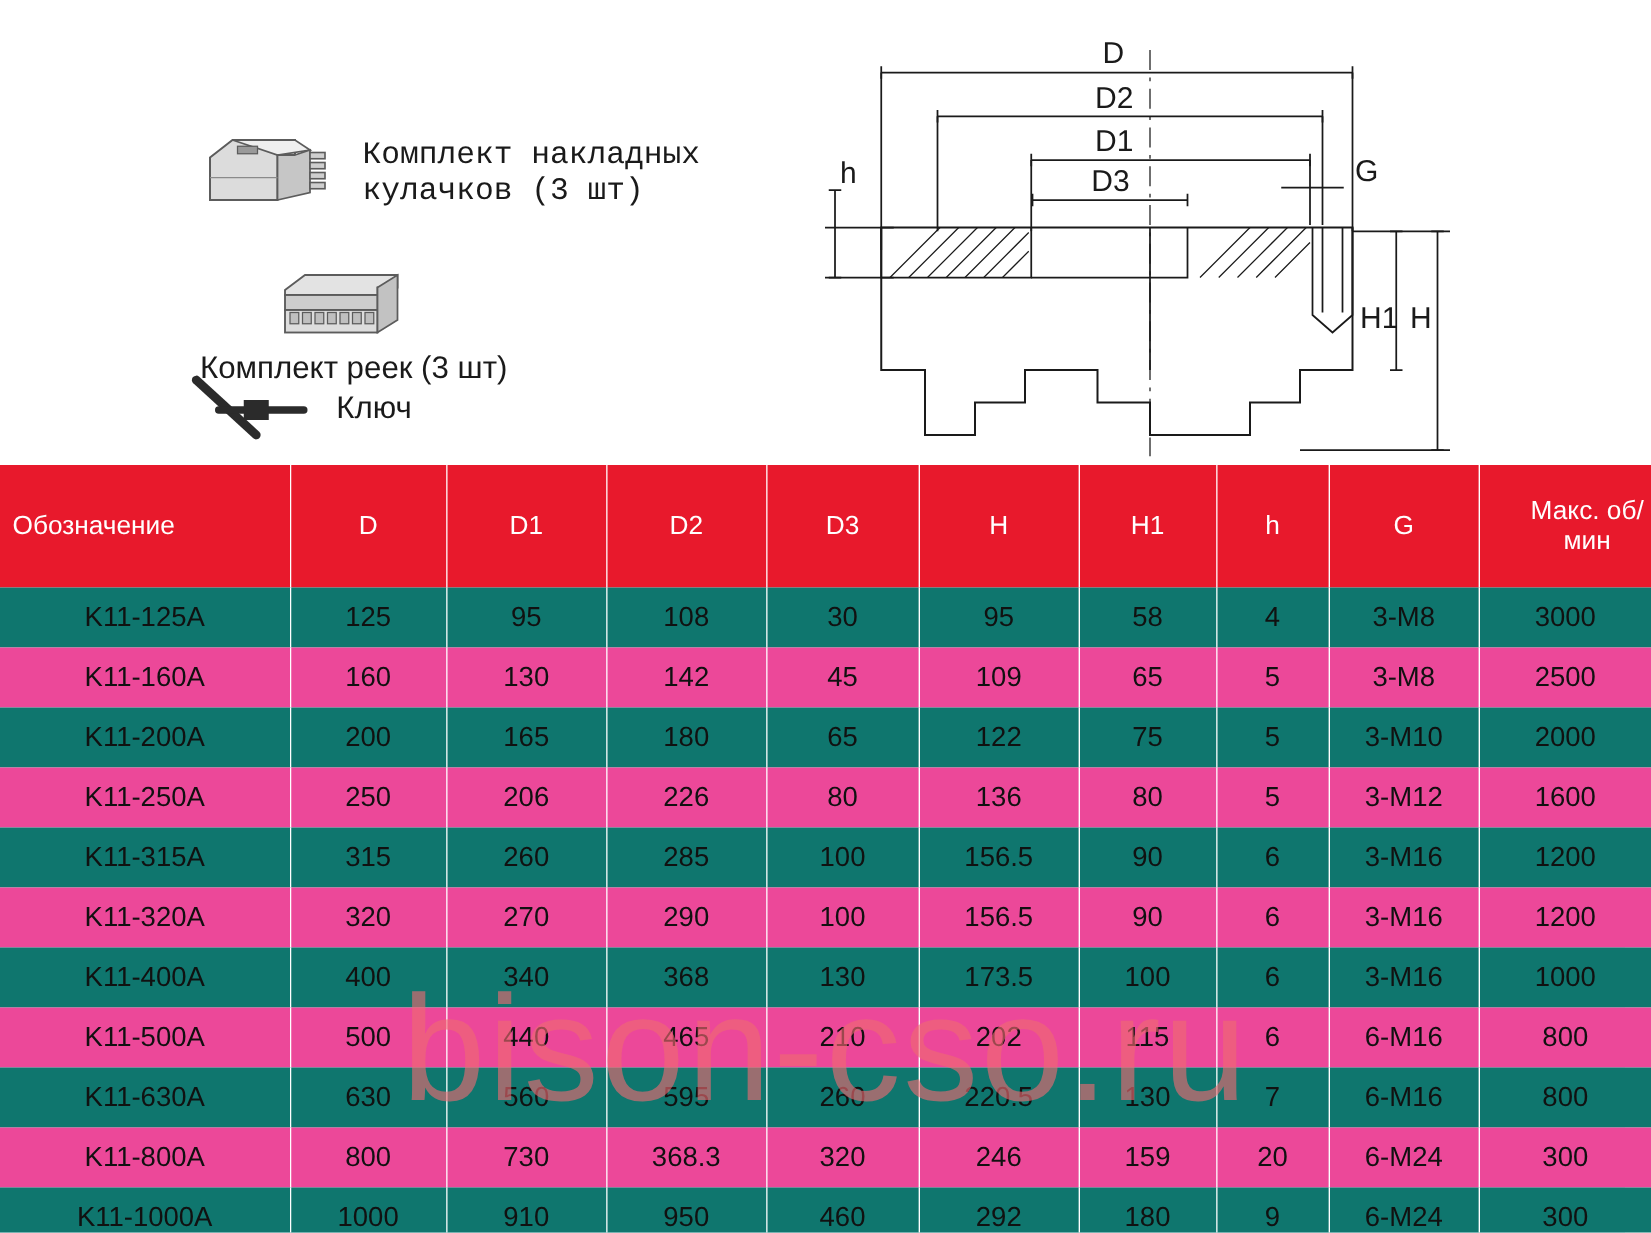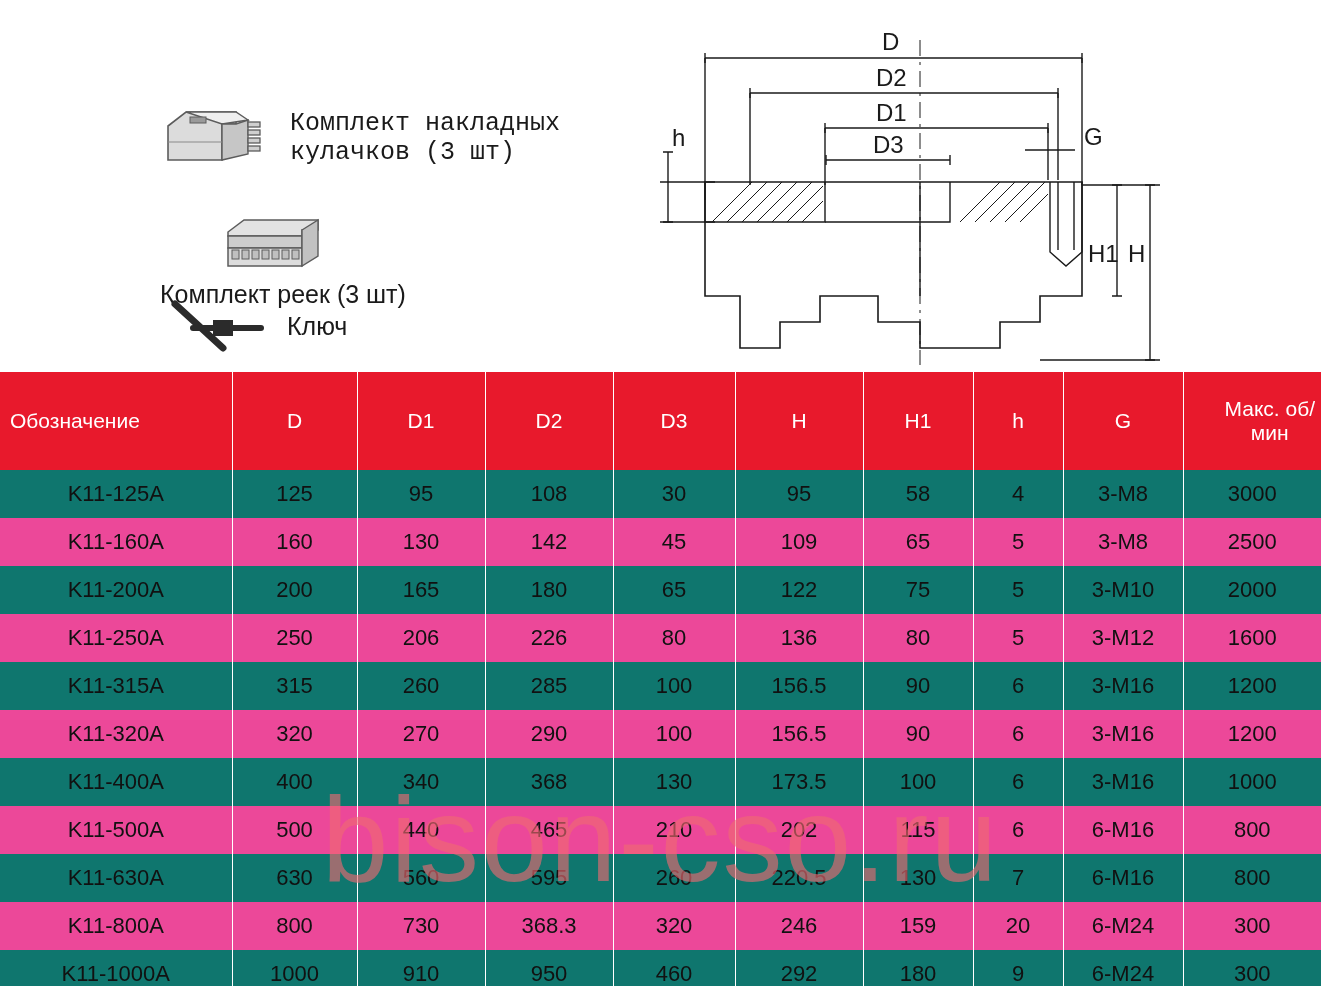--- a/index.html
+++ b/index.html
@@ -27,21 +27,21 @@
     align-items: center;
   }
   .acc-label {
     font-size: 25px;
     color: #1a1a1a;
     line-height: 1.16;
     white-space: pre-line;
   }
   #acc-jaws { left: 160px; top: 104px; font-family: Liberation Mono, monospace; }
   #acc-rails { left: 160px; top: 212px; flex-direction: column; }
-  #acc-key  { left: 165px; top: 298px; }
+  #acc-key  { left: 147px; top: 298px; }
 
   .acc-pic { width: 118px; height: 68px; position: relative; margin-right: 12px; }
 
   
   #drawing { position: absolute; left: 620px; top: 0; width: 700px; height: 372px; }
 
   
   #table-wrap {
     position: absolute;
     left: 0; top: 372px;

